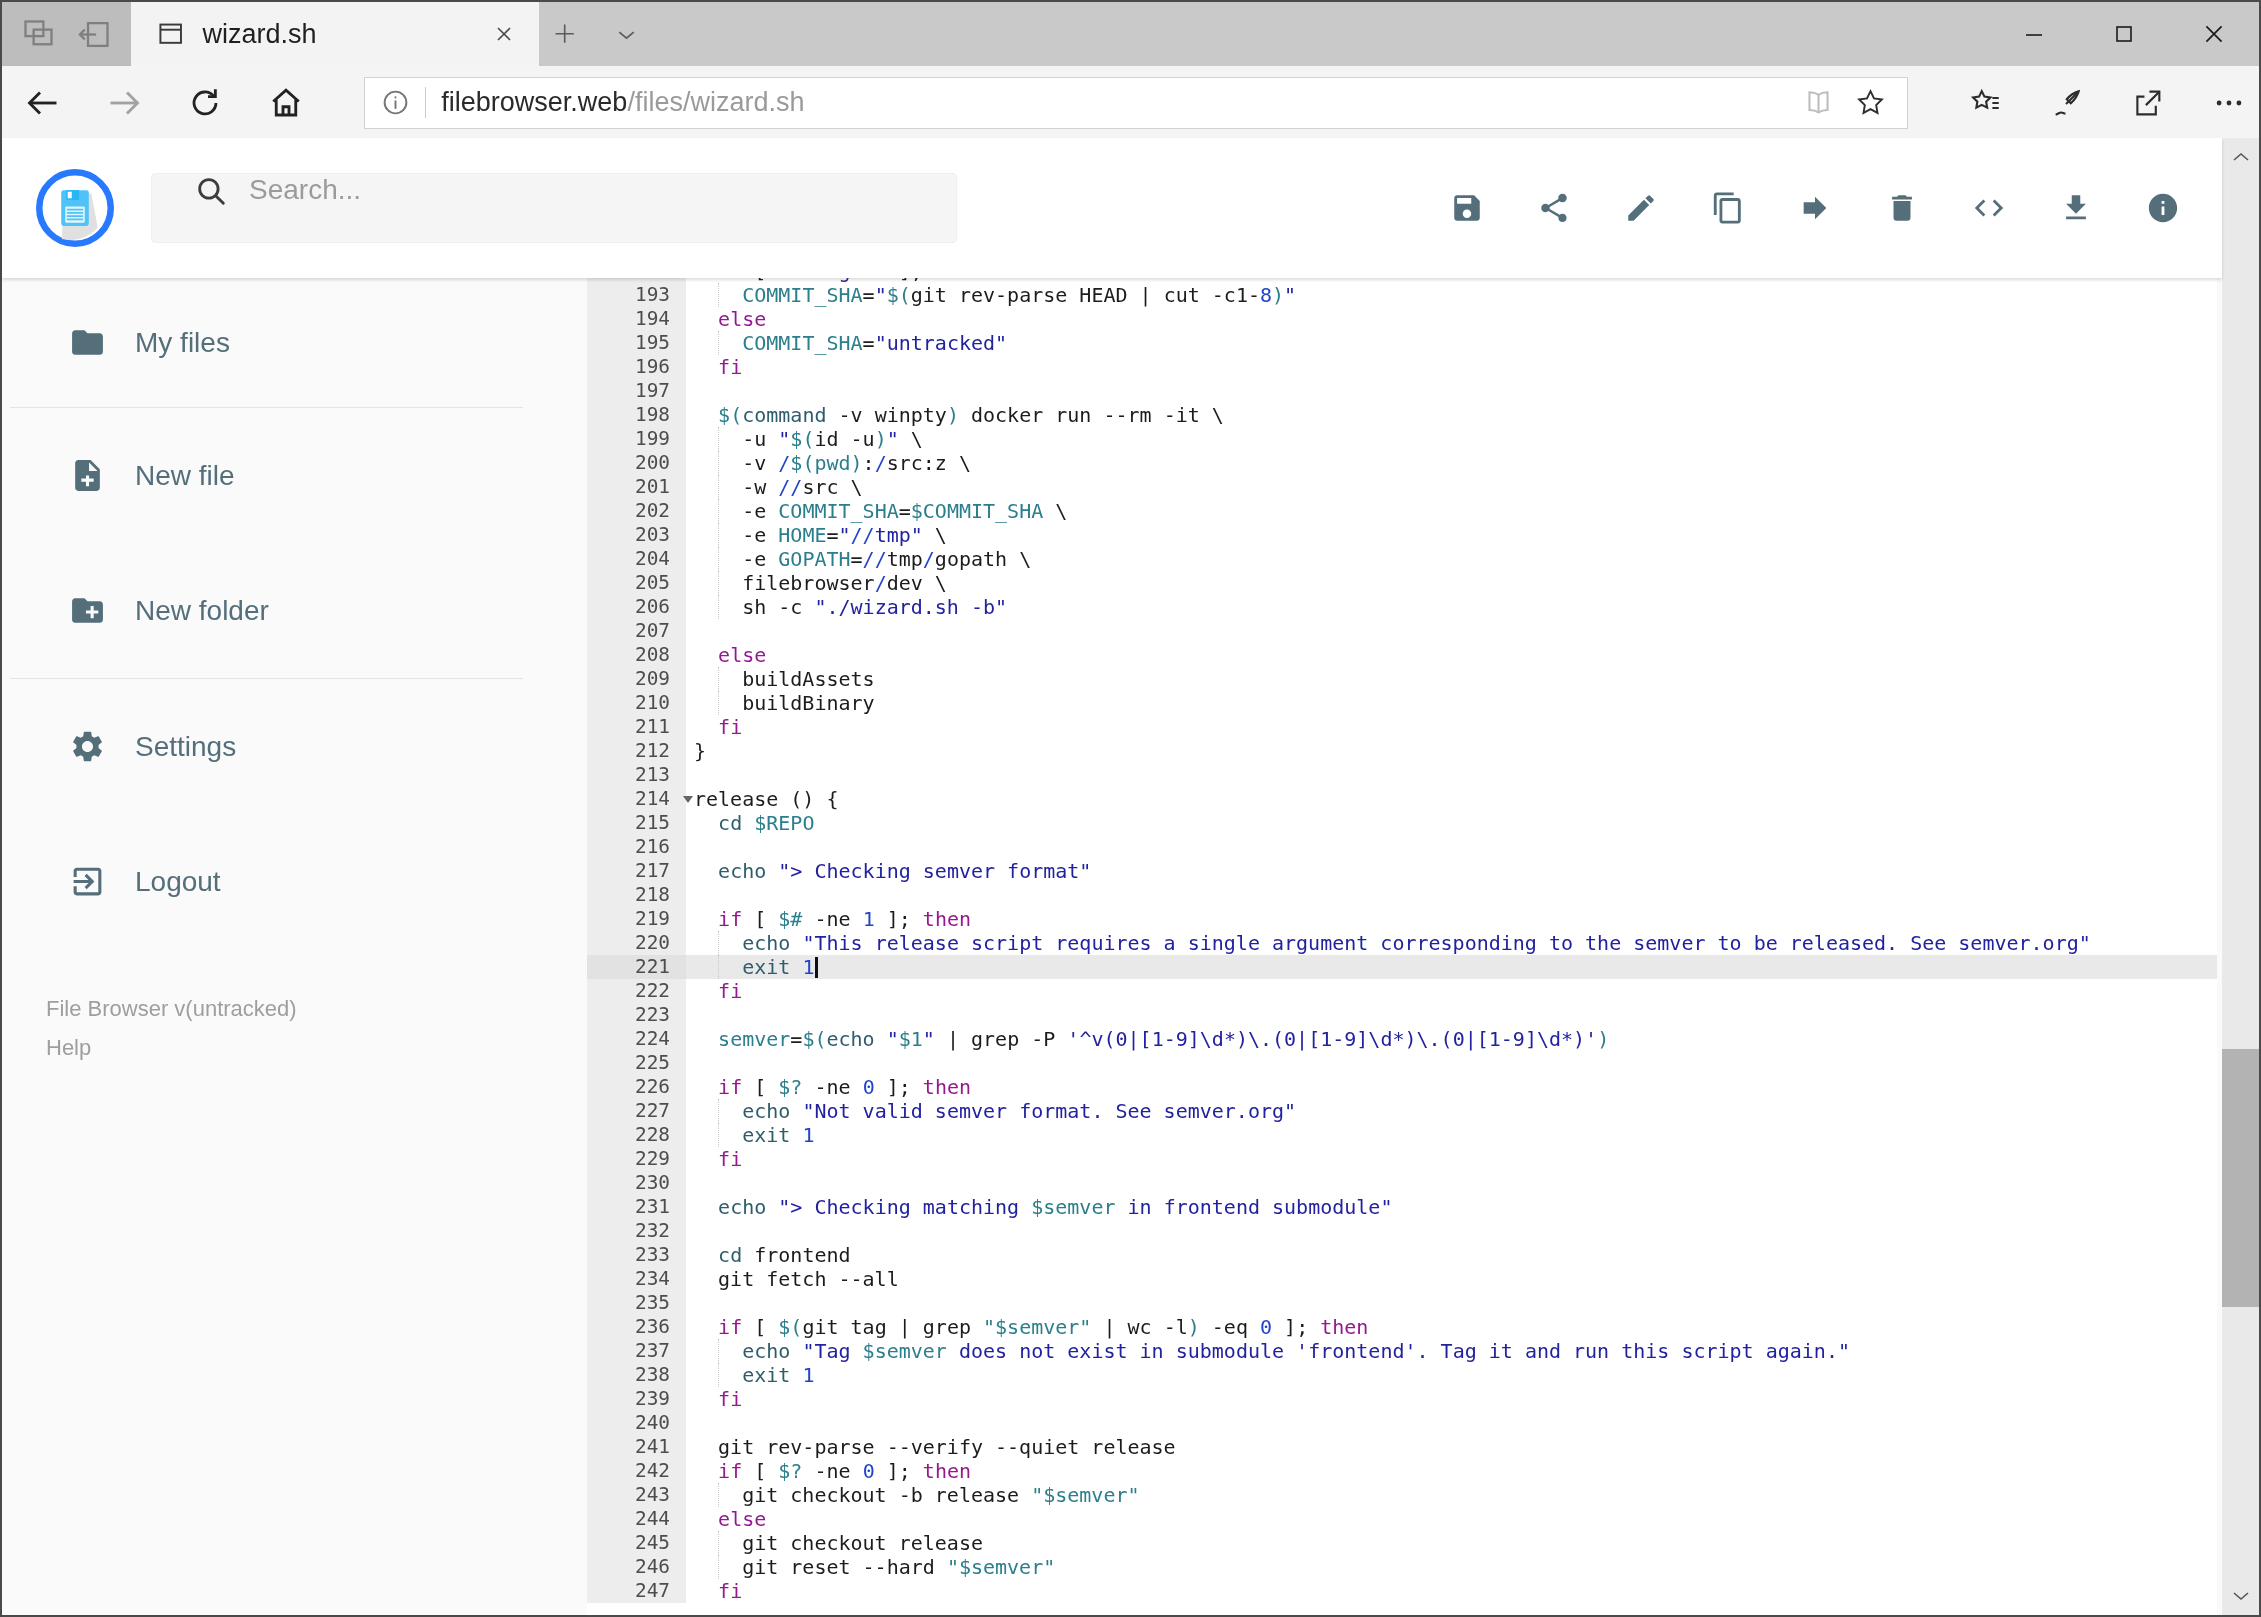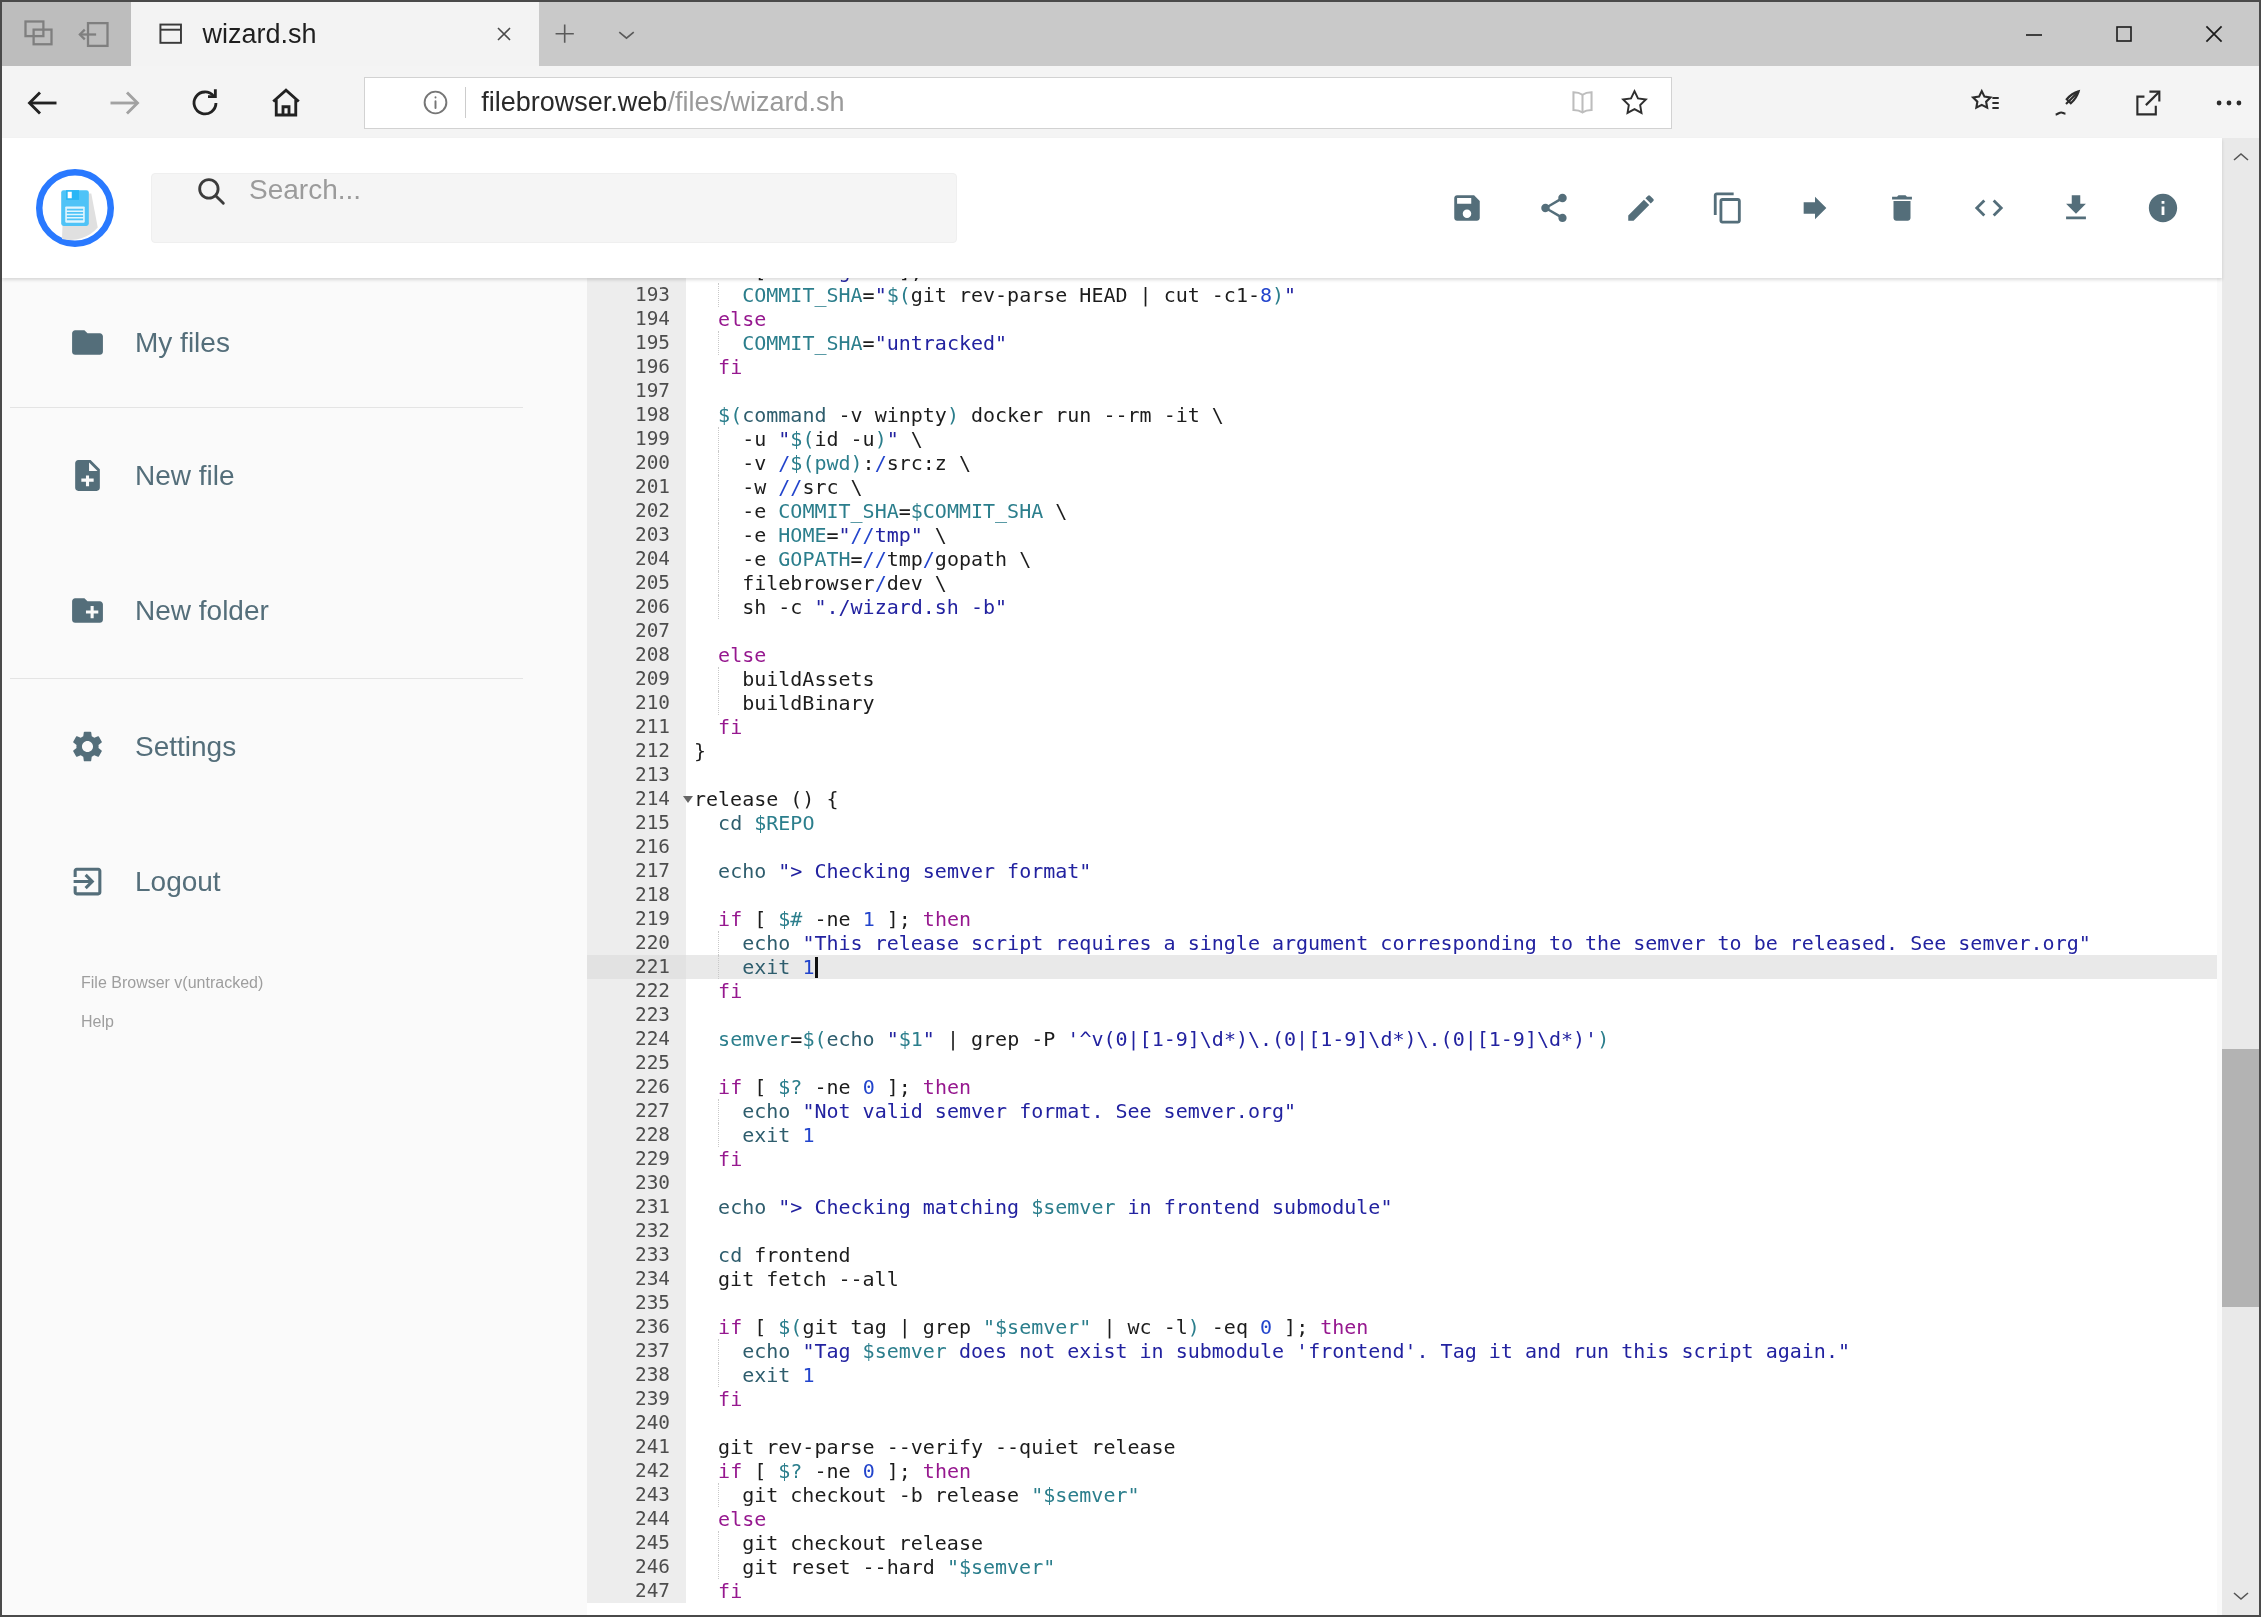--- a/index.html
+++ b/index.html
@@ -18,22 +18,22 @@
   .tab-close { width:24px; height:24px; margin-right:22.6px; color:#4a4a4a; flex:none; }
   .after-tab { position:absolute; left:549px; top:0; height:64px; display:flex; align-items:center; gap:34px; color:#5a5a5a; }
   .win-controls { position:absolute; right:0; top:0; height:64px; display:flex; }
   .win-btn { width:90px; height:64px; display:flex; align-items:center; justify-content:center; color:#1c1c1c; }
 
   
   .toolbar { position:absolute; left:0; top:64px; right:0; height:73px; background:#f4f4f4; border-bottom:0.8px solid #e2e2e2; }
   .nav-icons { position:absolute; left:22.6px; top:0; height:73px; display:flex; align-items:center; gap:45px; }
   .nav-ic { width:36px; height:36px; color:#222; }
   .nav-ic.disabled { color:#a2a2a2; }
-  .addressbar { position:absolute; left:362px; top:10.5px; width:1308px; height:52px; background:#fff;
-                border:0.8px solid #d2d2d2; display:flex; align-items:center;padding-left:40px; }
+  .addressbar { position:absolute; left:362px; top:10.5px; width:1544px; height:52px; background:#fff;
+                border:0.8px solid #d2d2d2; display:flex; align-items:center; }
   .addr-info { width:29px; height:29px; margin-left:16px; color:#767676; flex:none; }
   .addr-sep { width:0.8px; height:31px; background:#ccc; margin-left:14.5px; flex:none; }
   .addr-text { margin-left:16px; font-size:27px; white-space:nowrap; }
   .addr-host { color:#2a2a2a; } .addr-path { color:#9a9a9a; }
   .addr-spacer { flex:1; }
   .addr-ic { width:31px; height:31px; margin-right:21px; flex:none; }
   .reading { color:#bdbdbd; } .favstar { color:#2f2f2f; }
   .toolbar-right { position:absolute; right:13px; top:0; height:73px; display:flex; align-items:center; gap:47px; color:#2c2c2c; }
   .tb-ic { width:34px; height:34px; }
 
@@ -54,21 +54,21 @@
   
   .app-body { position:absolute; left:0; top:276px; right:37px; bottom:0; background:#fafafa; }
 
   
   .sidebar { position:absolute; left:0; top:0; width:585px; bottom:0; }
   .side-item { height:135px; display:flex; align-items:center; padding-left:67px; gap:29px; color:#546e7a; cursor:pointer; }
   .side-item:first-child { height:129px; }
   .side-ico, .side-ico svg { width:37px; height:37px; flex:none; }
   .side-label { font-size:28px; }
   .side-div { border:0; border-top:1.6px solid #e4e4e4; margin-left:8px; width:513px; }
-  .side-footer { margin-top:14px; padding-left:79px; font-size:16px; color:#9e9e9e; line-height:39px; }
+  .side-footer { margin-top:40px; padding-left:44px; font-size:22px; color:#9e9e9e; line-height:39px; }
 
   
   .editor { position:absolute; left:585px; top:0; right:4.8px; bottom:0; overflow:hidden; background:#fff; }
   .lines { margin-top:-19.4px; }
   .crow { display:flex; height:24px; }
   .gut { width:99px; flex:none; background:#ededed; color:#4d4d4d; text-align:right; padding-right:16px;
          font:19.4px/24px "DejaVu Sans Mono", monospace; position:relative; }
   .cline { flex:1; background:#fff; white-space:pre; padding-left:8px; position:relative;
            font:20px/24px "DejaVu Sans Mono", monospace; color:#1c1c1c; }
   .crow.active .gut { background:#e2e2e2; }

